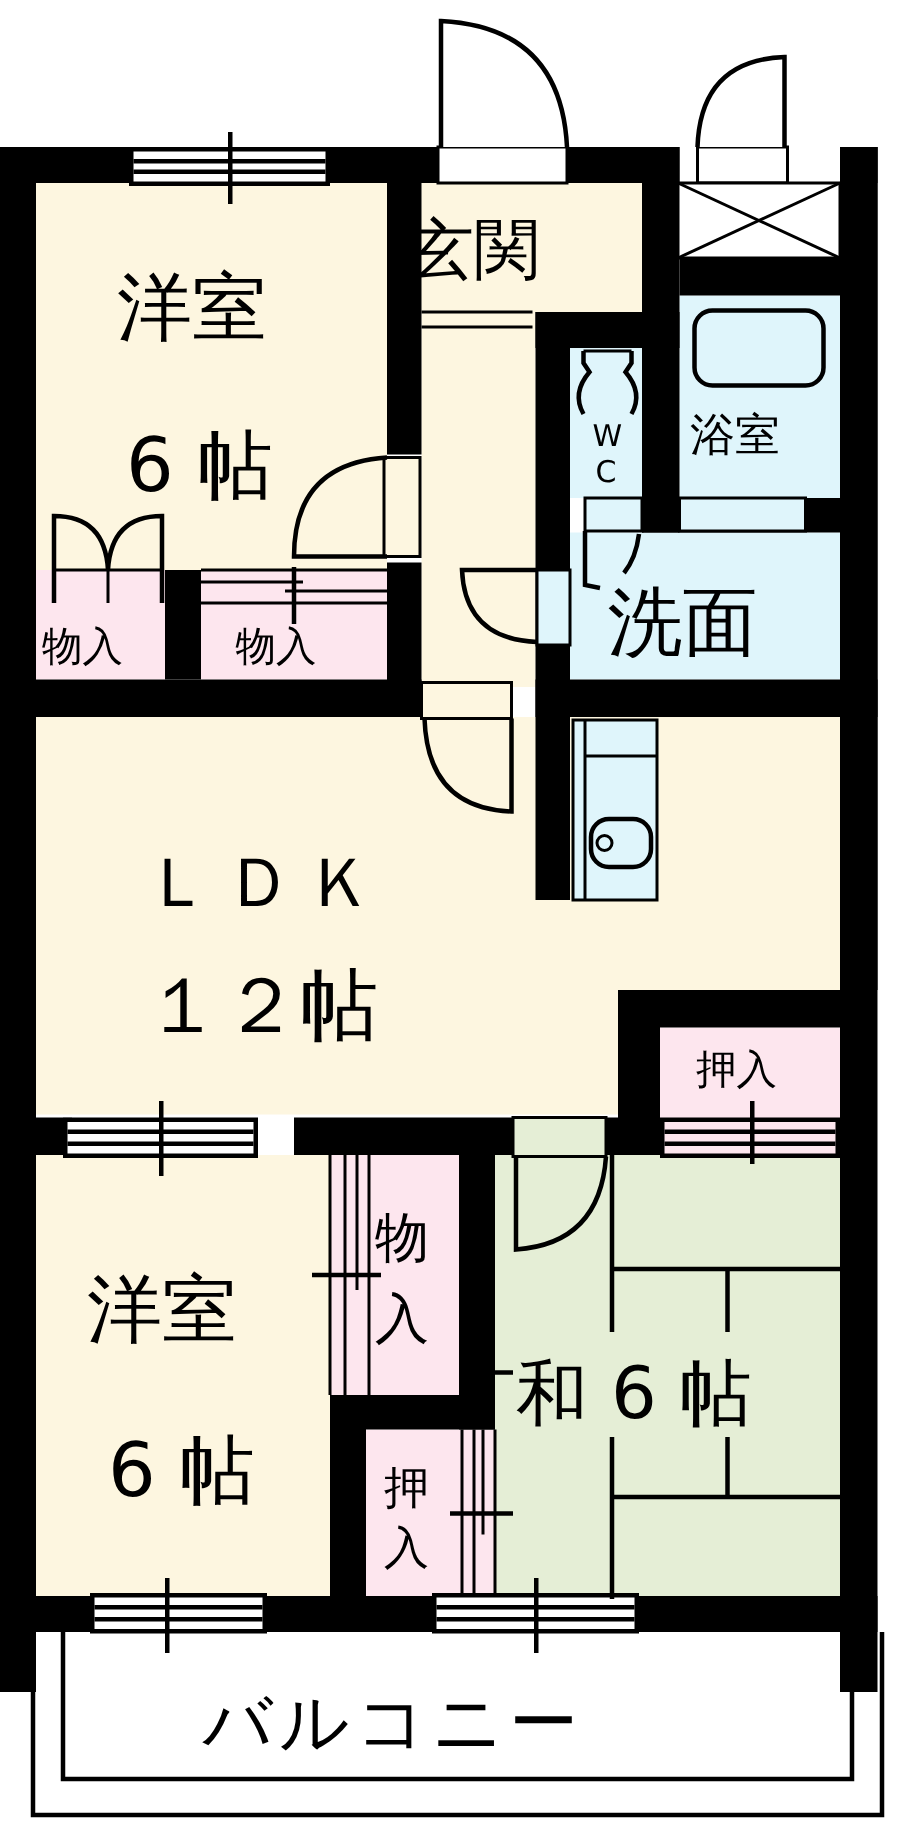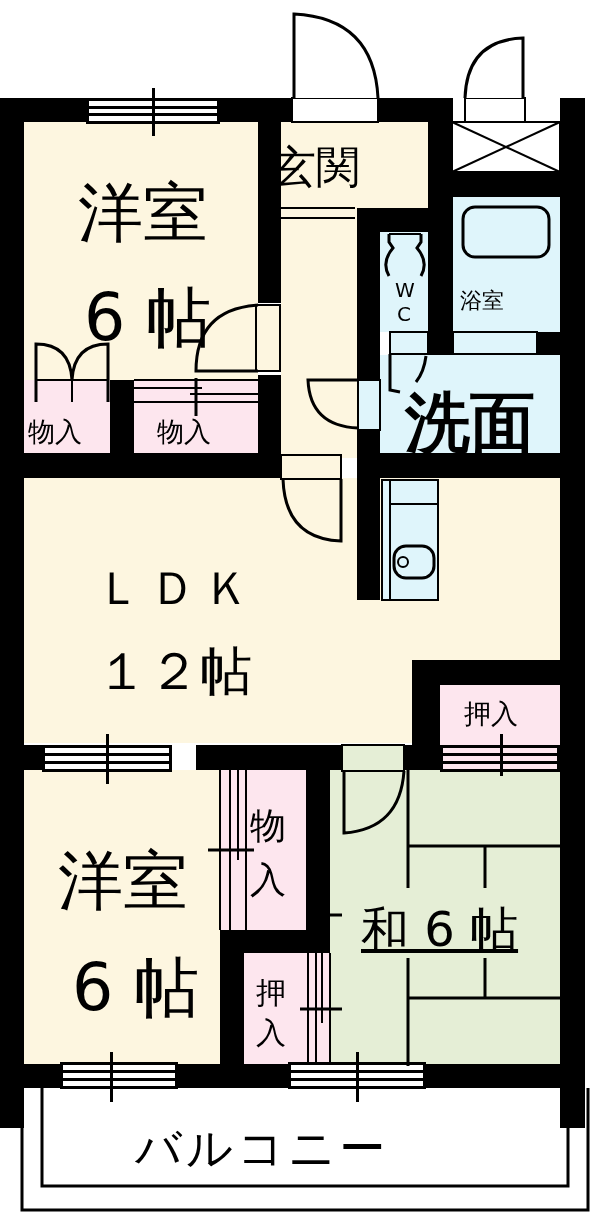--- a/index.html
+++ b/index.html
@@ -6,21 +6,21 @@
   body { width:600px; height:1224px; position:relative; overflow:hidden;
          font-family:"DejaVu Sans", sans-serif; }
   .abs { position:absolute; box-sizing:border-box; }
   .wall { position:absolute; background:#000; }
   .cream { background:#fdf6e0; }
   .blue { background:#dff5fb; }
   .pink { background:#fde6ee; }
   .green { background:#e5eed6; }
   .white { background:#fff; }
   .label { position:absolute; color:#000; white-space:nowrap; line-height:1; text-align:center; }
-  .big { font-size:65px; }
+  .big { font-size:50px; }
   .mid { font-size:44px; }
   .sm { font-size:27px; }
   .xs { font-size:22px; }
   .window { position:absolute; background:#fff; border:3px solid #000; box-sizing:border-box; }
   .window::before { content:""; position:absolute; left:0; right:0; top:5px; height:3px; background:#000; }
   .window::after { content:""; position:absolute; left:0; right:0; bottom:5px; height:3px; background:#000; }
   .win-tick { position:absolute; width:3px; background:#000; }
   svg { position:absolute; overflow:visible; }
 </style>
 </head>
@@ -178,27 +178,27 @@
 <svg style="left:20px;top:1086px;" width="572" height="130">
   <path d="M2,2 L2,124 L568,124 L568,2" fill="none" stroke="#000" stroke-width="3"></path>
   <path d="M22,2 L22,100 L548,100 L548,2" fill="none" stroke="#000" stroke-width="3"></path>
 </svg>
 
 <div class="label big" style="left:78px;top:180px;">洋室</div>
 <div class="label big" style="left:84px;top:285px;">6 帖</div>
 <div class="label mid" style="left:272px;top:145px;">玄関</div>
 <div class="label xs" style="left:395px;top:280px;font-size:20px;">W</div>
 <div class="label xs" style="left:397px;top:304px;font-size:20px;">C</div>
-<div class="label sm" style="left:460px;top:290px;font-size:22px;">浴室</div>
-<div class="label big" style="left:405px;top:390px;font-weight:bold;">洗面</div>
+<div class="label sm" style="left:460px;top:276px;font-size:30px;">浴室</div>
+<div class="label big" style="left:405px;top:390px;">洗面</div>
 <div class="label sm" style="left:28px;top:418px;">物入</div>
 <div class="label sm" style="left:157px;top:418px;">物入</div>
 <div class="label big" style="left:96px;top:565px;letter-spacing:8px;font-size:46px;">ＬＤＫ</div>
 <div class="label big" style="left:96px;top:645px;font-size:52px;">１２帖</div>
 <div class="label sm" style="left:464px;top:700px;">押入</div>
 <div class="label big" style="left:58px;top:848px;">洋室</div>
 <div class="label big" style="left:72px;top:955px;">6 帖</div>
 <div class="label sm" style="left:250px;top:808px;font-size:36px;">物</div>
 <div class="label sm" style="left:250px;top:862px;font-size:36px;">入</div>
 <div class="label sm" style="left:256px;top:978px;font-size:30px;">押</div>
 <div class="label sm" style="left:256px;top:1018px;font-size:30px;">入</div>
-<div class="label big" style="left:361px;top:905px;font-size:48px;text-decoration:underline;">和 6 帖</div>
+<div class="label big" style="left:344px;top:905px;font-size:48px;">和 6 帖</div>
 <div class="label big" style="left:135px;top:1125px;font-size:46px;letter-spacing:4px;">バルコニー</div>
 
 </body></html>

